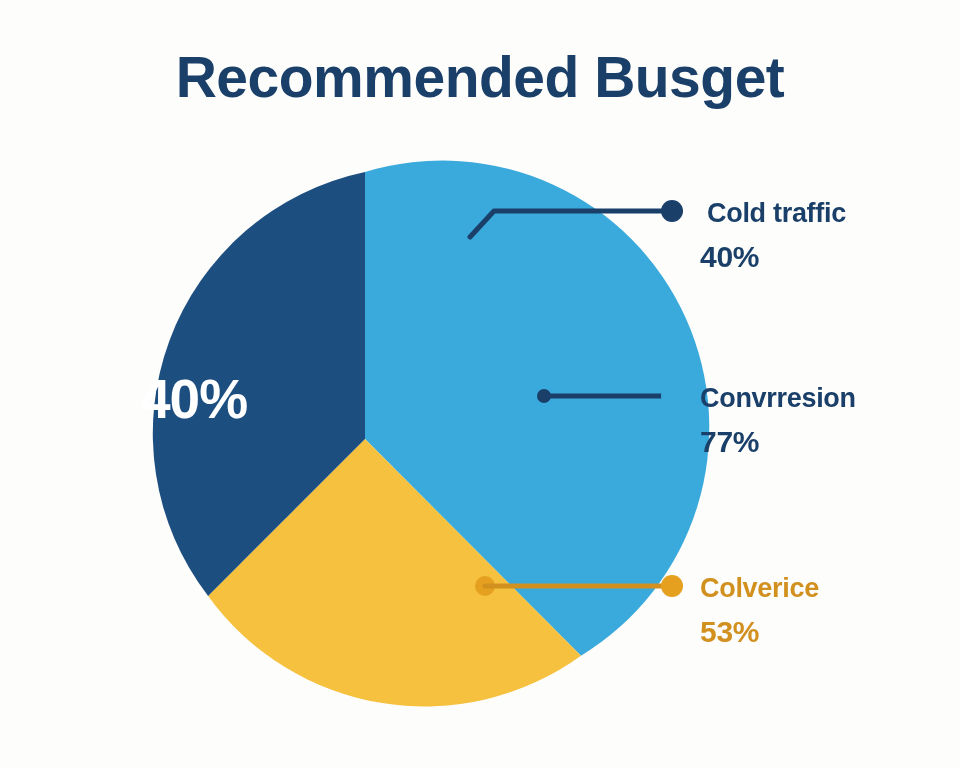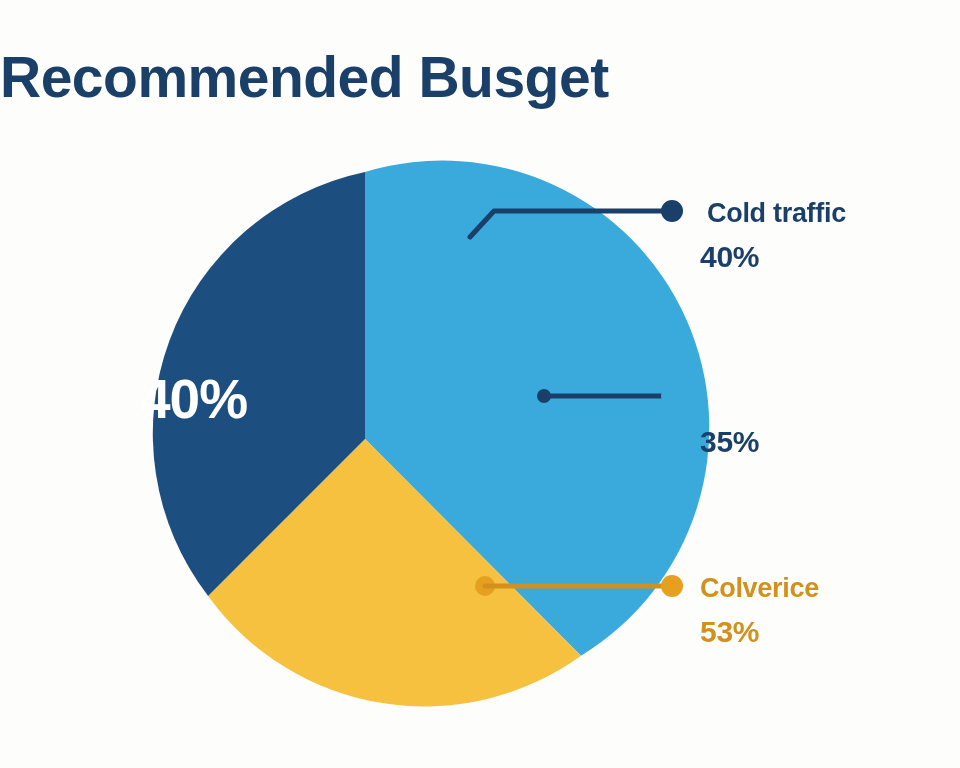--- a/index.html
+++ b/index.html
@@ -18,21 +18,21 @@
     position: absolute;
     left: 0; top: 0;
     width: 960px;
     height: 768px;
   }
   #chart-title {
     position: absolute;
     left: 0;
     top: 44px;
     width: 960px;
-    text-align: left;
+    text-align: center;
     font-size: 57px;
     font-weight: bold;
     letter-spacing: -0.5px;
     color: #1a3f68;
     white-space: nowrap;
   }
   svg#pie-svg {
     position: absolute;
     left: 0; top: 0;
     width: 960px;
@@ -85,18 +85,19 @@
     <circle cx="672" cy="396" r="11" fill="#3aa9dc"></circle>
 
     <circle cx="485" cy="586" r="10" fill="#e5a020"></circle>
     <line x1="485" y1="586" x2="672" y2="586" stroke="#d2901f" stroke-width="5" stroke-linecap="round"></line>
     <circle cx="672" cy="586" r="11" fill="#e5a020"></circle>
   </svg>
 
   <div class="legend-name" style="left:700px; top:198px; color:#1a3f68;margin-left:7px;">Cold traffic</div>
   <div class="legend-value" style="left:700px; top:240px; color:#1a3f68;">40%</div>
 
-  <div class="legend-value" style="left:700px; top:425px; color:#1a3f68;">35%</div>
+  <div class="legend-name" style="left:700px; top:383px; color:#1a3f68;">Convrresion</div>
+  <div class="legend-value" style="left:700px; top:425px; color:#1a3f68;">77%</div>
 
   <div class="legend-name" style="left:700px; top:573px; color:#d2901f;">Colverice</div>
   <div class="legend-value" style="left:700px; top:615px; color:#d2901f;">53%</div>
 
 </div>
 
 </body></html>

